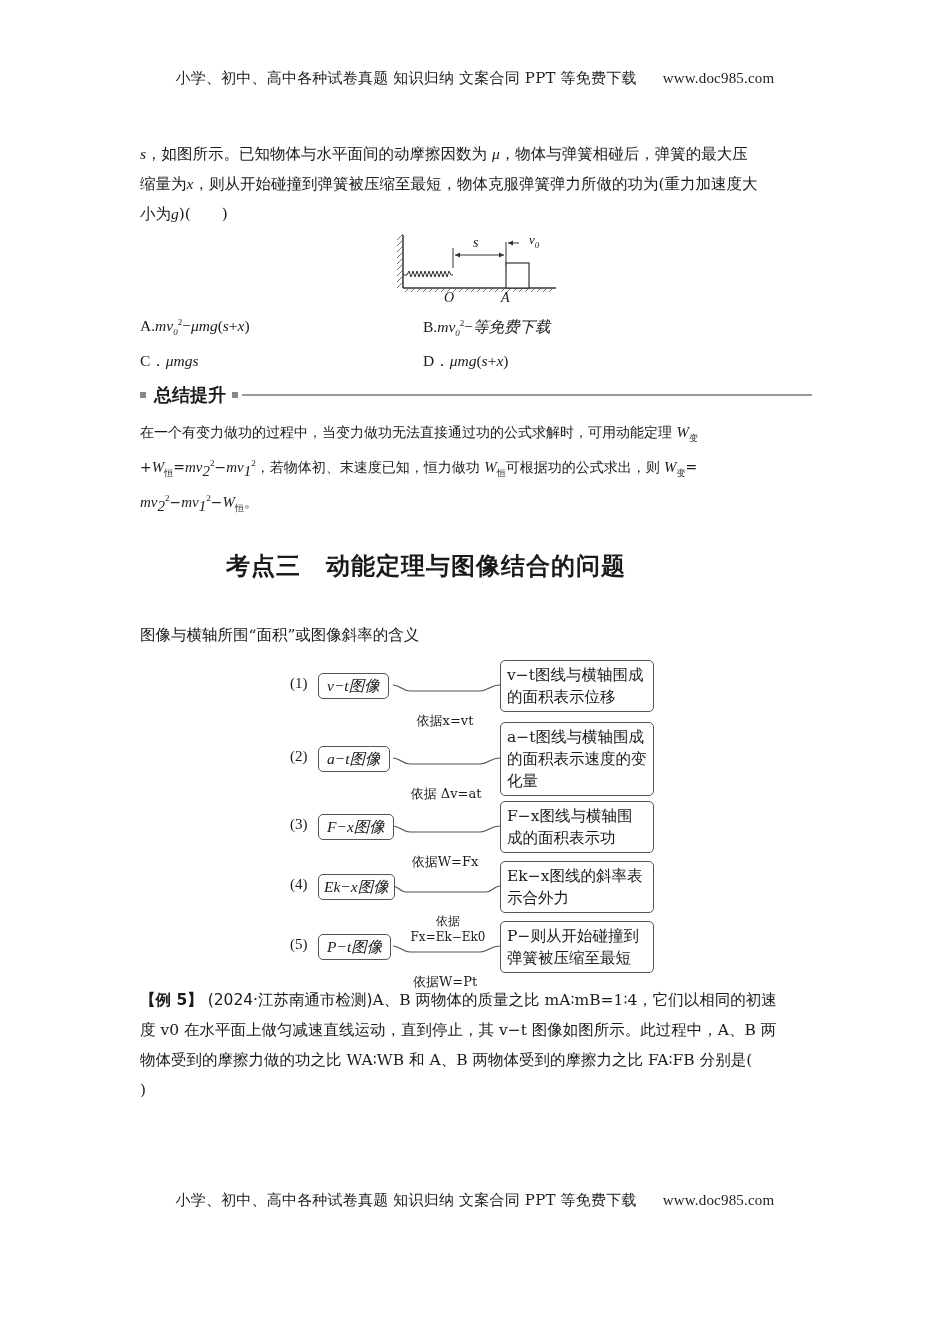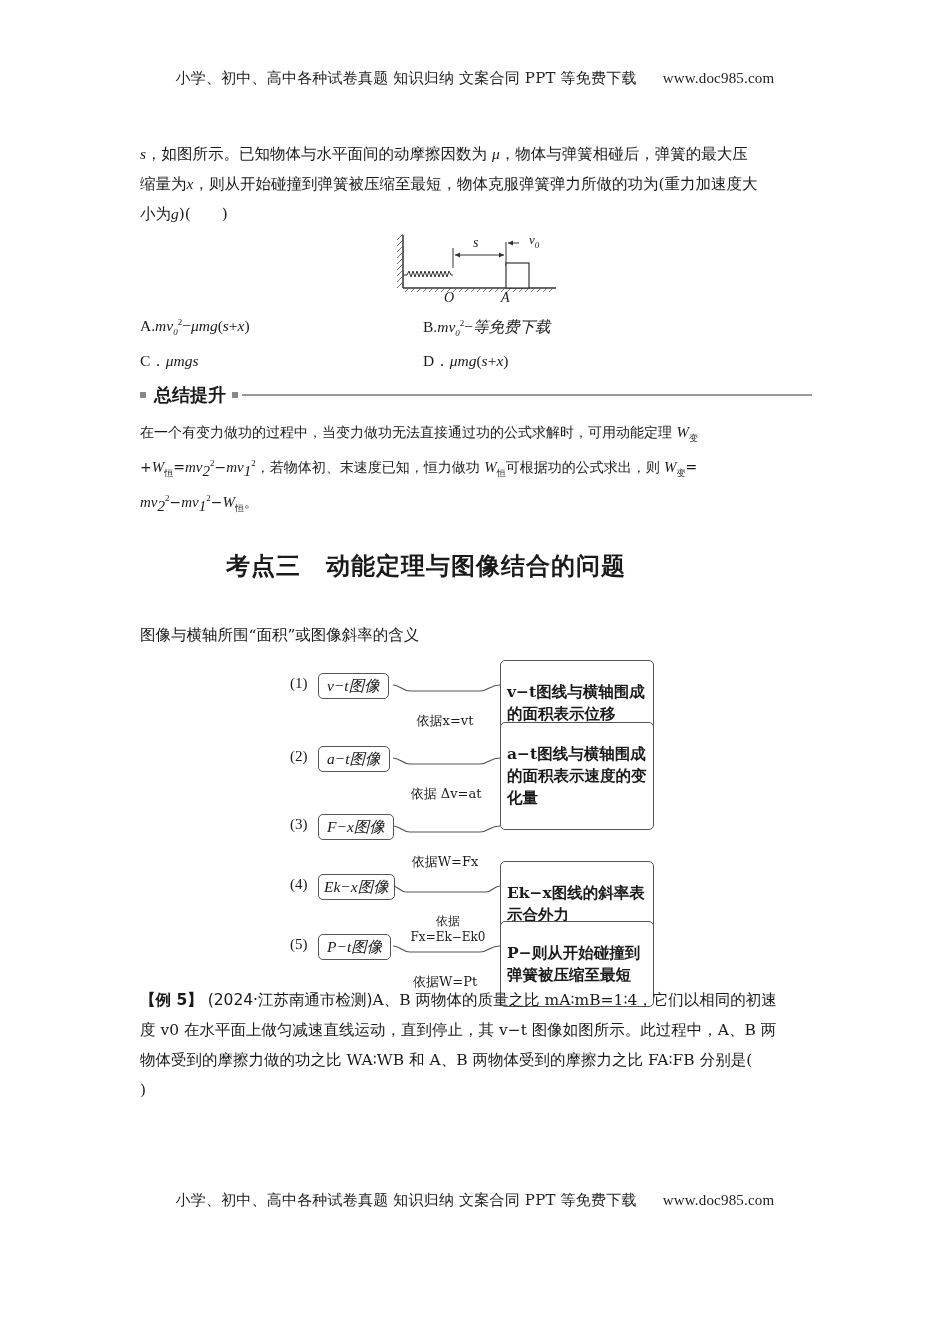--- a/index.html
+++ b/index.html
@@ -18,21 +18,21 @@
   .sum-title { font-family: "DejaVu Sans", sans-serif; font-weight: bold; font-size: 18px; margin: 0 6px 0 8px; }
   .sum-line { flex: 1; height: 2px; background: #999; margin-left: 4px; }
   .sum-text { left: 140px; width: 672px; font-family: "DejaVu Sans", sans-serif; font-size: 14px; line-height: 35px; }
   .sum-text .it { font-size: 15px; }
   .sec-title { left: 0; width: 852px; top: 550px; text-align: center; font-family: "DejaVu Sans", sans-serif; font-weight: bold; font-size: 24px; letter-spacing: 1px; }
   .intro { left: 140px; top: 625px; font-size: 15.5px; }
   .row { left: 290px; width: 370px; }
   .row .num { position: absolute; left: 0; font-size: 15px; font-family: "Liberation Serif", serif; }
   .row .lbox { position: absolute; left: 28px; border: 1.3px solid #555; border-radius: 5px; padding: 0 8px; height: 24px; line-height: 24px; font-size: 15.5px; background: #fff; }
   .row .mid { position: absolute; font-size: 13px; text-align: center; margin-top: 39px; }
-  .row .rbox { position: absolute; left: 210px; width: 140px; border: 1.3px solid #555; border-radius: 5px; padding: 20px 6px; font-size: 15.5px; line-height: 22px; background: #fff; font-weight: bold; }
+  .row .rbox { position: absolute; left: 210px; width: 140px; border: 1.3px solid #555; border-radius: 5px; padding: 3px 6px; font-size: 15.5px; line-height: 22px; background: #fff; }
   .row svg { position: absolute; left: 0; top: 0; overflow: visible; }
   .example { left: 140px; width: 672px; top: 985px; font-size: 15.5px; line-height: 30px; }
   .example .tag { font-family: "DejaVu Sans", sans-serif; font-weight: bold; }
   .example .src { font-family: "DejaVu Sans", sans-serif; }
 </style>
 </head>
 <body>
 
 <div class="abs hdr" style="top:69px;">
   <span>小学、初中、高中各种试卷真题  知识归纳  文案合同  PPT 等免费下载</span><span class="url">www.doc985.com</span>
@@ -157,20 +157,21 @@
   <span class="rbox" style="top:0;">a−t图线与横轴围成的面积表示速度的变化量</span>
 </div>
 
 <div class="abs row" style="top:801px; height:50px;">
   <svg width="370" height="50">
       <path d="M103,25 C110,25 112,31 120,31 L190,31 C198,31 200,25 210,25" fill="none" stroke="#555" stroke-width="1.2"></path>
     </svg>
   <span class="num" style="top:15px;">(3)</span>
   <span class="lbox it" style="top:13px;">F−x图像</span>
   <span class="mid" style="left:120px; width:70px; top:13px;">依据W=Fx</span>
+  <span class="rbox" style="top:0;">F−x图线与横轴围成的面积表示功</span>
 </div>
 
 <div class="abs row" style="top:861px; height:50px;">
   <svg width="370" height="50">
       <path d="M103,25 C108,25 110,31 116,31 L196,31 C202,31 204,25 210,25" fill="none" stroke="#555" stroke-width="1.2"></path>
     </svg>
   <span class="num" style="top:15px;">(4)</span>
   <span class="lbox it" style="top:13px; padding:0 5px;">Ek−x图像</span>
   <span class="mid" style="left:110px; width:96px; top:13px; font-size:12px;">依据Fx=Ek−Ek0</span>
   <span class="rbox" style="top:0;">Ek−x图线的斜率表示合外力</span>

